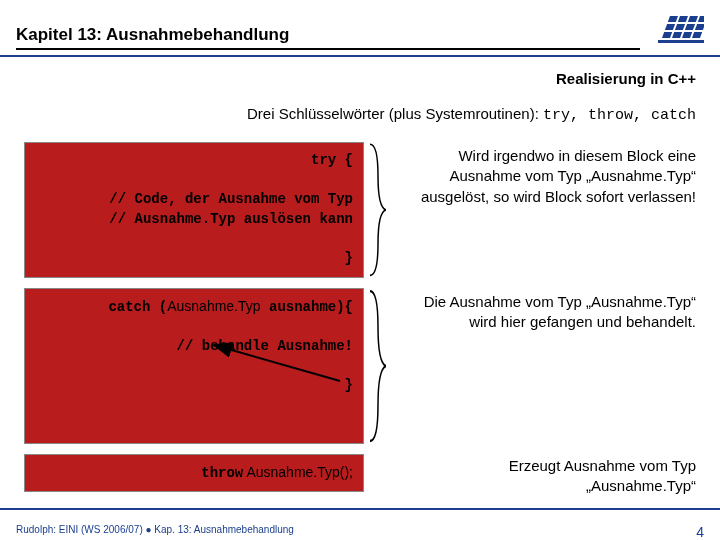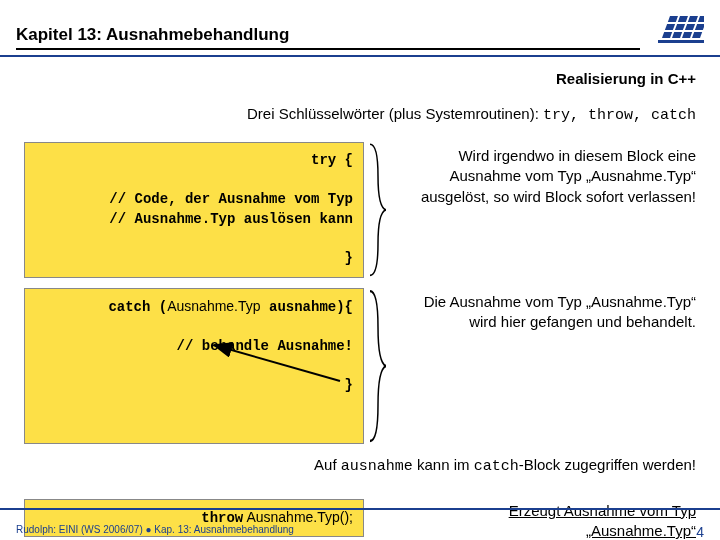--- a/index.html
+++ b/index.html
@@ -60,21 +60,21 @@
     font-size: 15px;
     margin-bottom: 18px;
   }
   .row {
     display: flex;
     align-items: stretch;
     margin-bottom: 10px;
   }
   .codebox {
     width: 340px;
-    background: #fde047;
+    background: #b91c1c;
     border: 1px solid #888;
     font-family: "Courier New", monospace;
     font-size: 14px;
     font-weight: bold;
     padding: 8px 10px;
     line-height: 1.4;
     white-space: pre;
     box-sizing: border-box;
   }
   .codebox.last {
@@ -121,21 +121,20 @@
     font-size: 14px;
   }
   .row2 {
     display: flex;
     align-items: flex-start;
     margin-top: 6px;
   }
   .row2 .explain {
     padding-left: 44px;
     padding-top: 2px;
-    text-decoration: underline;
   }
   .codebox.with-arrow { position: relative; }
   svg.arrow {
     position: absolute;
     overflow: visible;
   }
 </style>
 </head>
 <body>
 
@@ -202,23 +201,20 @@
         </svg>
       </div>
       <div class="brace-col">
         <svg width="18" height="100%" viewBox="0 0 18 100" preserveAspectRatio="none">
           <path d="M2 2 Q10 2 10 25 Q10 48 18 50 Q10 52 10 75 Q10 98 2 98" fill="none" stroke="#000" stroke-width="1.5"></path>
         </svg>
       </div>
       <div class="explain">Die Ausnahme vom Typ „Ausnahme.Typ“ wird hier gefangen und behandelt.</div>
     </div>
 
-    <div class="sentence">
-      <span>Auf </span><span class="mono">ausnahme</span><span> kann im </span><span class="mono">catch</span><span>-Block zugegriffen werden!</span>
-    </div>
 
     <div class="row2">
       <div class="codebox last"><span>throw</span><span style="font-family:Arial;font-weight:normal"> Ausnahme.Typ();</span></div>
       <div class="explain">Erzeugt Ausnahme vom Typ „Ausnahme.Typ“</div>
     </div>
 
   </div>
 
   <div class="footer-rule"></div>
   <div class="footer">

